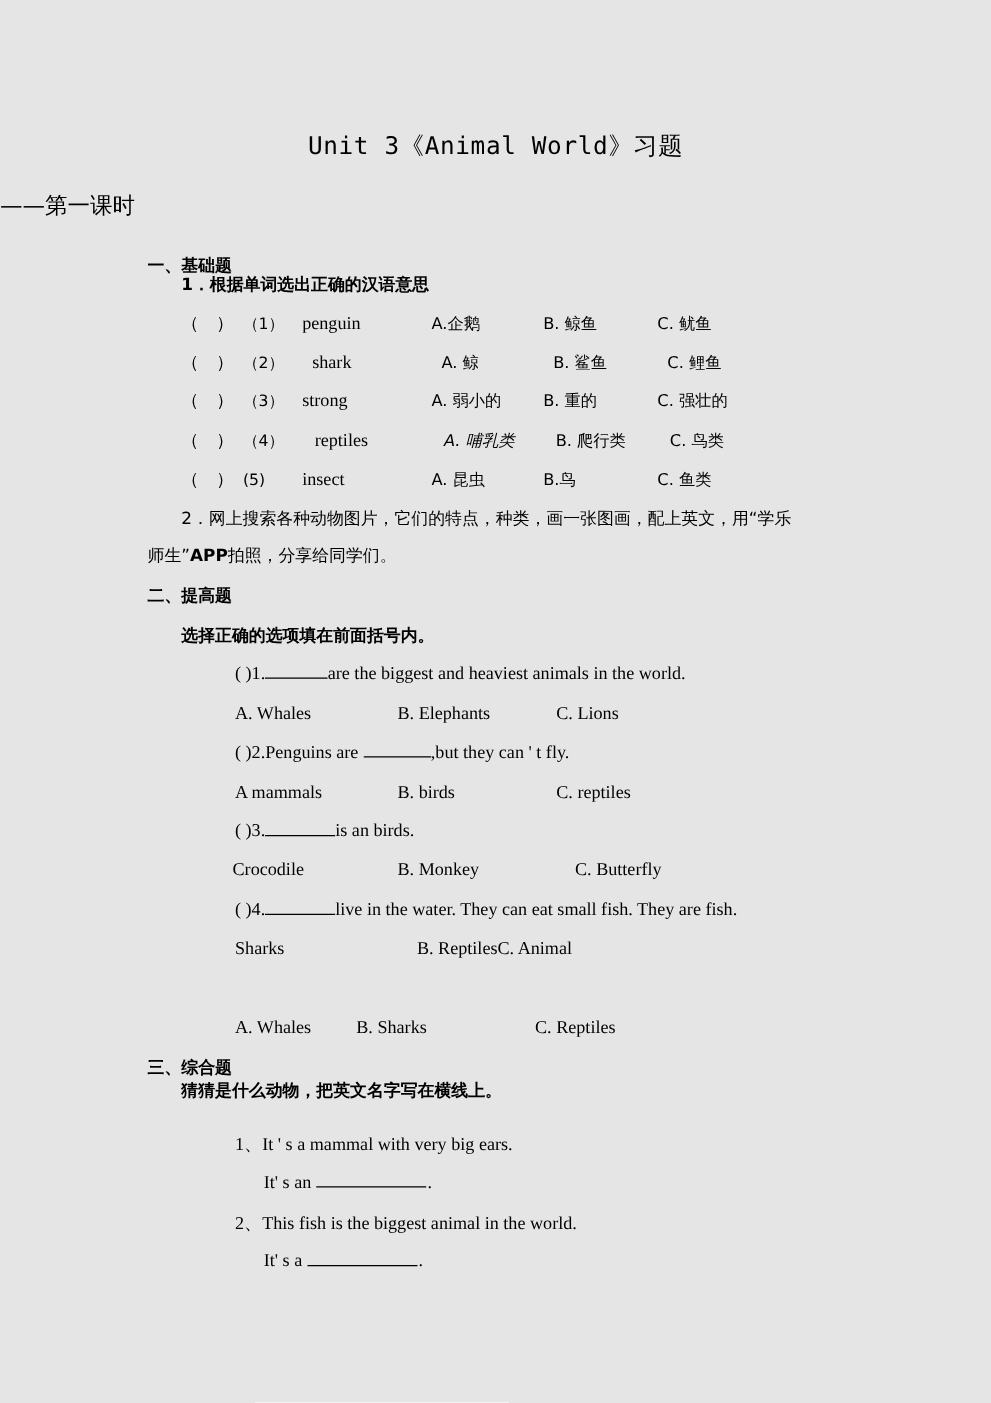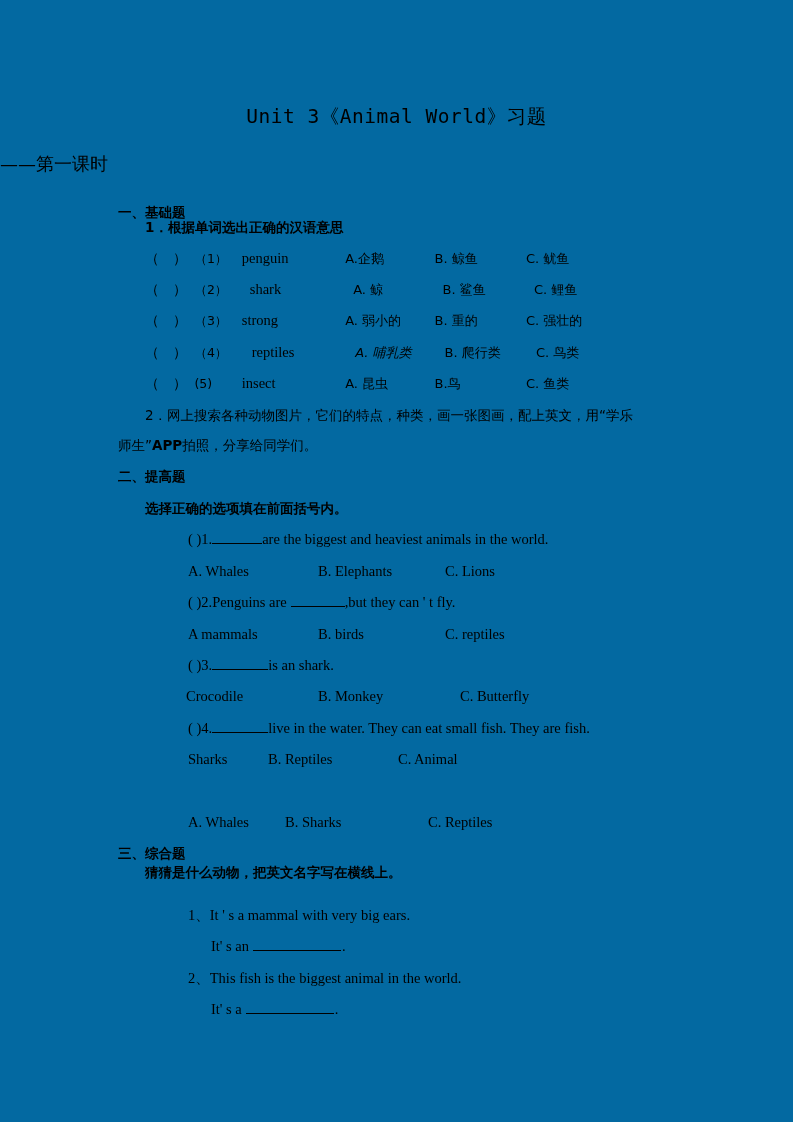--- a/index.html
+++ b/index.html
@@ -4,21 +4,21 @@
 <style>
   html, body {
     margin: 0;
     padding: 0;
     background: #ffffff;
   }
   .page {
     position: relative;
     width: 793px;
     height: 1122px;
-    background: #0369a1;
+    background: #e5e5e5;
     font-family: "Liberation Serif", "DejaVu Serif", serif;
     color: #000000;
     overflow: hidden;
   }
 
   
   .doc-title {
     position: absolute;
     left: 0;
     right: 0;
@@ -182,31 +182,31 @@
   </div>
 
   <div class="eline" style="left:145px;top:594px;">
     <span>(    )</span><span>2.Penguins are</span><span class="blank" style="width:54px;margin-left:4px;"></span><span>,but they can ' t fly.</span>
   </div>
   <div class="eline" style="left:145px;top:626px;">
     <span class="colB" style="width:130px;">A    mammals</span><span class="colB" style="width:127px;">B. birds</span><span class="colB">C. reptiles</span>
   </div>
 
   <div class="eline" style="left:145px;top:657px;">
-    <span>(    )</span><span>3.</span><span class="blank" style="width:56px;"></span><span>is an shark.</span>
+    <span>(    )</span><span>3.</span><span class="blank" style="width:56px;"></span><span>is an birds.</span>
   </div>
   <div class="eline" style="left:143px;top:688px;">
     <span class="colB" style="width:132px;">Crocodile</span><span class="colB" style="width:142px;">B. Monkey</span><span class="colB">C. Butterfly</span>
   </div>
 
   <div class="eline" style="left:145px;top:720px;">
     <span>(    )</span><span>4.</span><span class="blank" style="width:56px;"></span><span>live in the water. They can eat small fish. They are fish.</span>
   </div>
   <div class="eline" style="left:145px;top:751px;">
-    <span class="colB" style="width:80px;">Sharks</span><span class="colB" style="width:130px;">B. Reptiles</span><span class="colB">C. Animal</span>
+    <span class="colB" style="width:80px;">Sharks</span><span class="colB" style="width:130px;text-align:right;">B. Reptiles</span><span class="colB">C. Animal</span>
   </div>
 
   <div class="eline" style="left:145px;top:814px;">
     <span class="colB" style="width:97px;">A. Whales</span><span class="colB" style="width:143px;">B. Sharks</span><span class="colB">C. Reptiles</span>
   </div>
 
   <div class="sec-head" style="top:845px;">三、综合题</div>
   <div class="cn" style="position:absolute;left:145px;top:864px;white-space:nowrap;">猜猜是什么动物，把英文名字写在横线上。</div>
 
   <div class="eline" style="left:145px;top:906px;">

